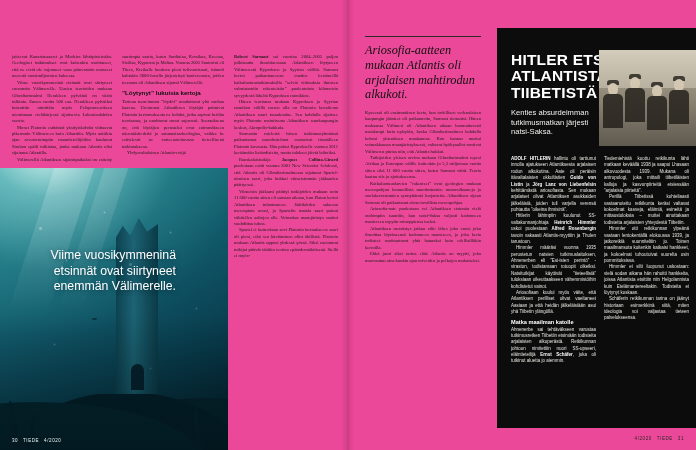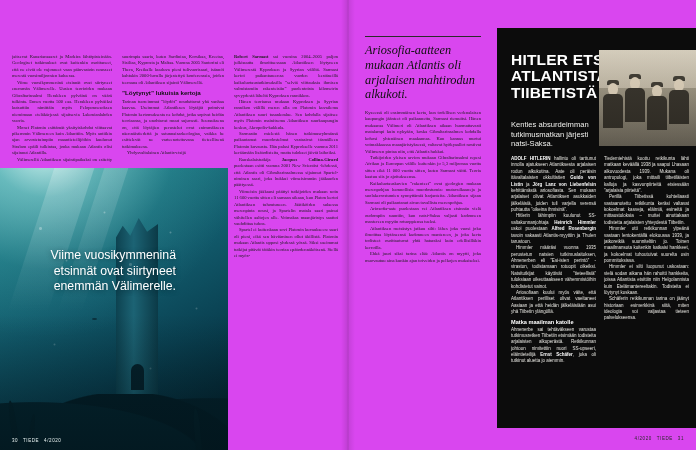--- a/index.html
+++ b/index.html
@@ -1,19 +1,19 @@
 <!DOCTYPE html>
 <html><head>
 <meta charset="utf-8">
 <style>
   * { margin:0; padding:0; box-sizing:border-box; }
   html,body { width:696px; height:450px; }
   body { font-family:"Liberation Serif", serif; background:#dcdcda; position:relative; overflow:hidden; }
   .spread { position:absolute; inset:0; background:#fbfaf7; }
-  .page { position:absolute; top:0; height:450px; width:348px; background:#d946ef; }
+  .page { position:absolute; top:0; height:450px; width:348px; background:#ec4899; }
   .page.left { left:0; }
   .page.right { left:348px; }
 
   
   .lcol { position:absolute; top:54px; font-size:4.6px; line-height:1.4; text-align:justify; color:#1d1d1d; overflow:hidden; }
   #col1 { left:12px;  width:100px; height:110px; }
   #col2 { left:122px; width:102px; height:110px; }
   #col3 { left:234px; width:104px; height:384px; }
   .lcol p { margin:0; }
   .lcol p + p { text-indent:5px; }
@@ -65,21 +65,21 @@
     font-size:12.3px; line-height:1.2; color:#0f0f0f; margin:0 0 8px; }
   .main-body { font-size:4.6px; line-height:1.4; text-align:justify; color:#1d1d1d; height:330px; overflow:hidden; }
   .main-body p { margin:0; }
   .main-body p + p { text-indent:5px; }
 
   
   .black-box { position:absolute; left:149px; top:28px; width:199px; height:400px; background:#0c0c0c; overflow:hidden; }
   .box-title { position:absolute; left:14px; top:24px; width:100px;
     font-family:"Liberation Sans", sans-serif; font-weight:bold; font-size:15.5px;
     line-height:1.05; letter-spacing:.2px; color:#ffffff; }
-  .box-standfirst { position:absolute; left:14px; top:92px; width:82px;
+  .box-standfirst { position:absolute; left:14px; top:80px; width:82px;
     font-family:"Liberation Sans", sans-serif; font-size:7.6px; line-height:1.28; color:#efefec; }
   .bw-photo { position:absolute; left:102px; top:22px; width:97px; height:96px; overflow:hidden;
     background:linear-gradient(#d2cab8 0%, #bdb4a1 45%, #8f8878 100%); }
   .bw-band { position:absolute; left:0; right:0; top:38px; height:58px; background:linear-gradient(#9a927f, #6d675a); }
   .head { position:absolute; width:10px; height:12px; border-radius:50% 50% 46% 46%; background:#dccfb8; }
   .hat { position:absolute; width:12px; height:4.5px; border-radius:3px 3px 0 0; background:#3b372e; }
   .torso { position:absolute; width:20px; height:34px; border-radius:5px 5px 0 0; background:#332f27; }
   .bw-grain { position:absolute; inset:0; background:linear-gradient(rgba(255,255,255,.05), rgba(0,0,0,.12)); }
   .box-col { position:absolute; top:128px; width:85px; height:262px; overflow:hidden;
     font-family:"Liberation Sans", sans-serif; font-size:4.5px; line-height:1.42;

